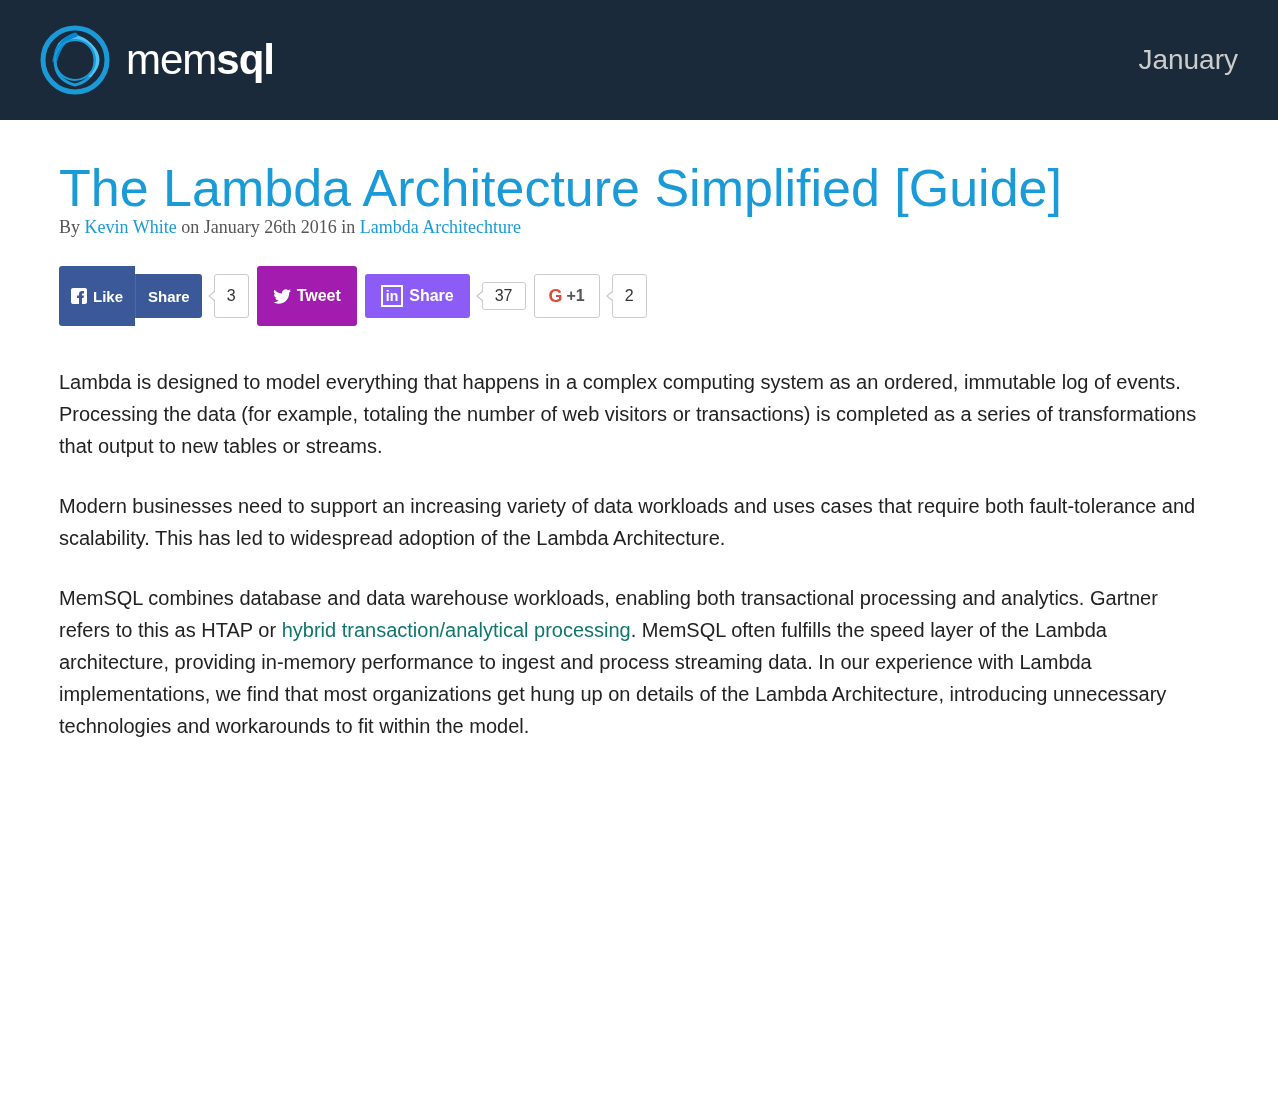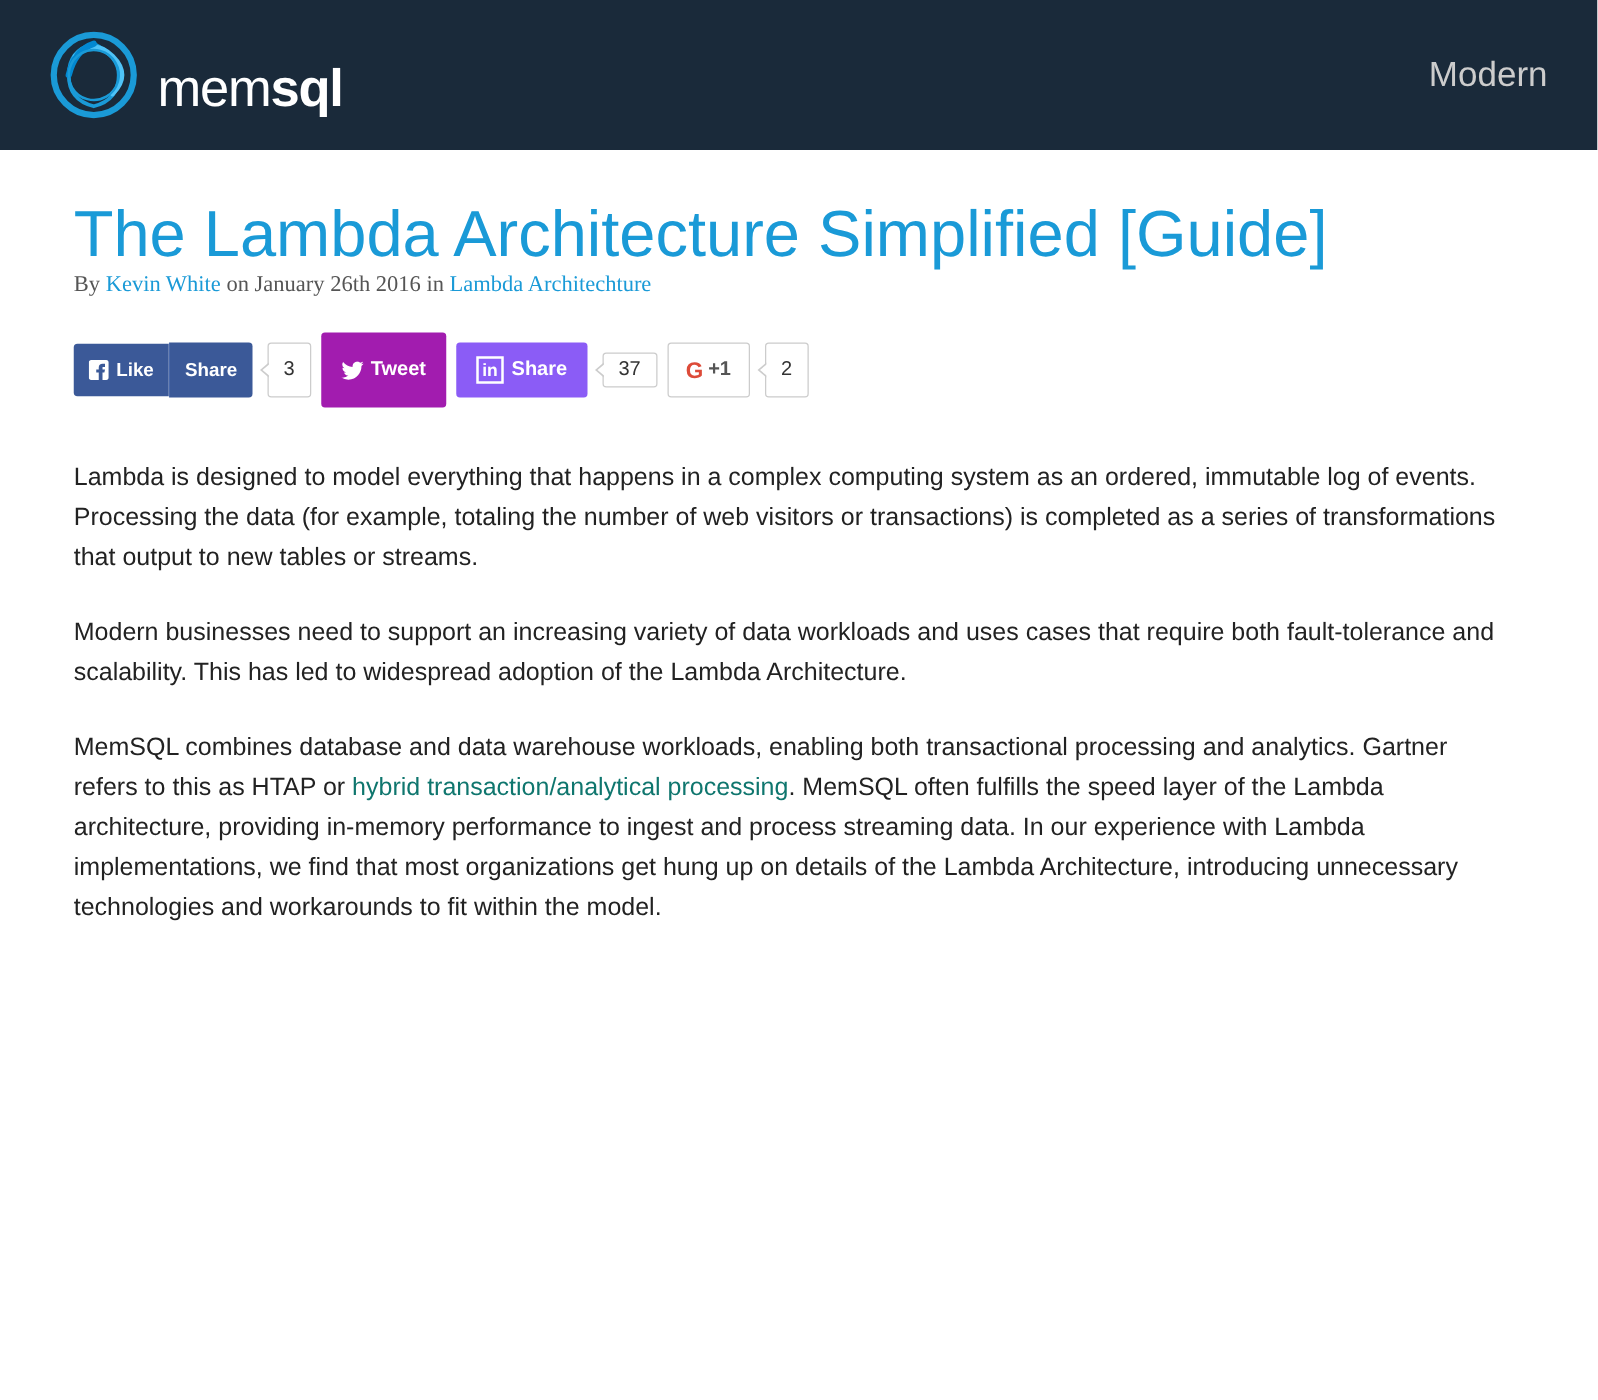--- a/index.html
+++ b/index.html
@@ -9,21 +9,21 @@
     .header {
       background: #1a2a3a;
       padding: 0 40px;
       height: 120px;
       display: flex;
       align-items: center;
       justify-content: space-between;
     }
     .logo-area {
       display: flex;
-      align-items: flex-end;
+      align-items: center;
       gap: 16px;
     }
     .logo-icon {
       width: 70px;
       height: 70px;
     }
     .logo-text {
       font-family: Arial, sans-serif;
       font-size: 42px;
       color: #fff;
@@ -80,21 +80,21 @@
       display: flex;
       align-items: center;
       gap: 0;
       height: 44px;
     }
     .fb-like {
       background: #3b5998;
       color: #fff;
       border: none;
       padding: 0 12px;
-      height: 42px;
+      height: 60px;
       font-family: Arial, sans-serif;
       font-size: 15px;
       font-weight: bold;
       cursor: pointer;
       display: flex;
       align-items: center;
       gap: 6px;
       border-radius: 3px 0 0 3px;
     }
     .fb-share {
@@ -303,21 +303,21 @@
       <path d="M35 10 Q55 20 55 35 Q55 55 35 60 Q15 55 15 35 Q15 15 35 10Z" fill="none" stroke="#1a9ad7" stroke-width="3"></path>
       <path d="M20 20 Q35 5 50 20 Q65 35 50 50" fill="none" stroke="#4fc3f7" stroke-width="4" stroke-linecap="round"></path>
       <path d="M15 35 Q20 15 35 10" fill="none" stroke="#0288d1" stroke-width="5" stroke-linecap="round"></path>
       <ellipse cx="35" cy="35" rx="20" ry="20" fill="none" stroke="#1a9ad7" stroke-width="2" transform="rotate(-30 35 35)"></ellipse>
     </svg>
     <span class="logo-text">
       <span>mem</span><strong>sql</strong>
     </span>
   </div>
   <nav>
-    <span class="nav-product">Modern</span>
+    <span class="nav-product">January</span>
   </nav>
 </header>
 
 <main class="content">
 
   <h1 class="article-title">The Lambda Architecture Simplified [Guide]</h1>
 
   <p class="article-meta">
     <span>By </span><a>Kevin White</a><span> on January 26th 2016 in </span><a>Lambda Architechture</a>
   </p>

